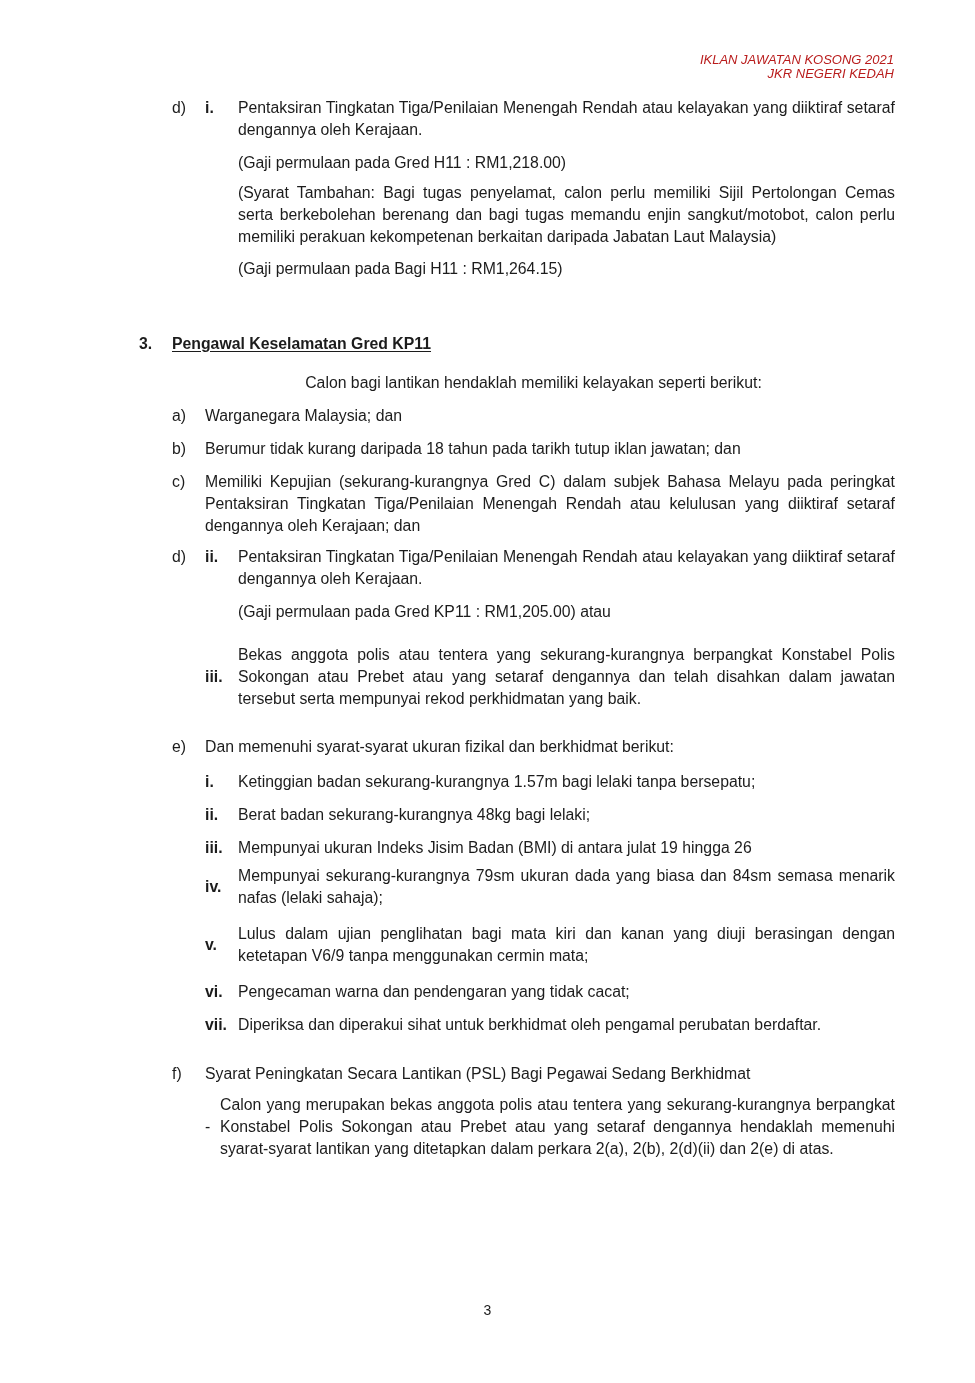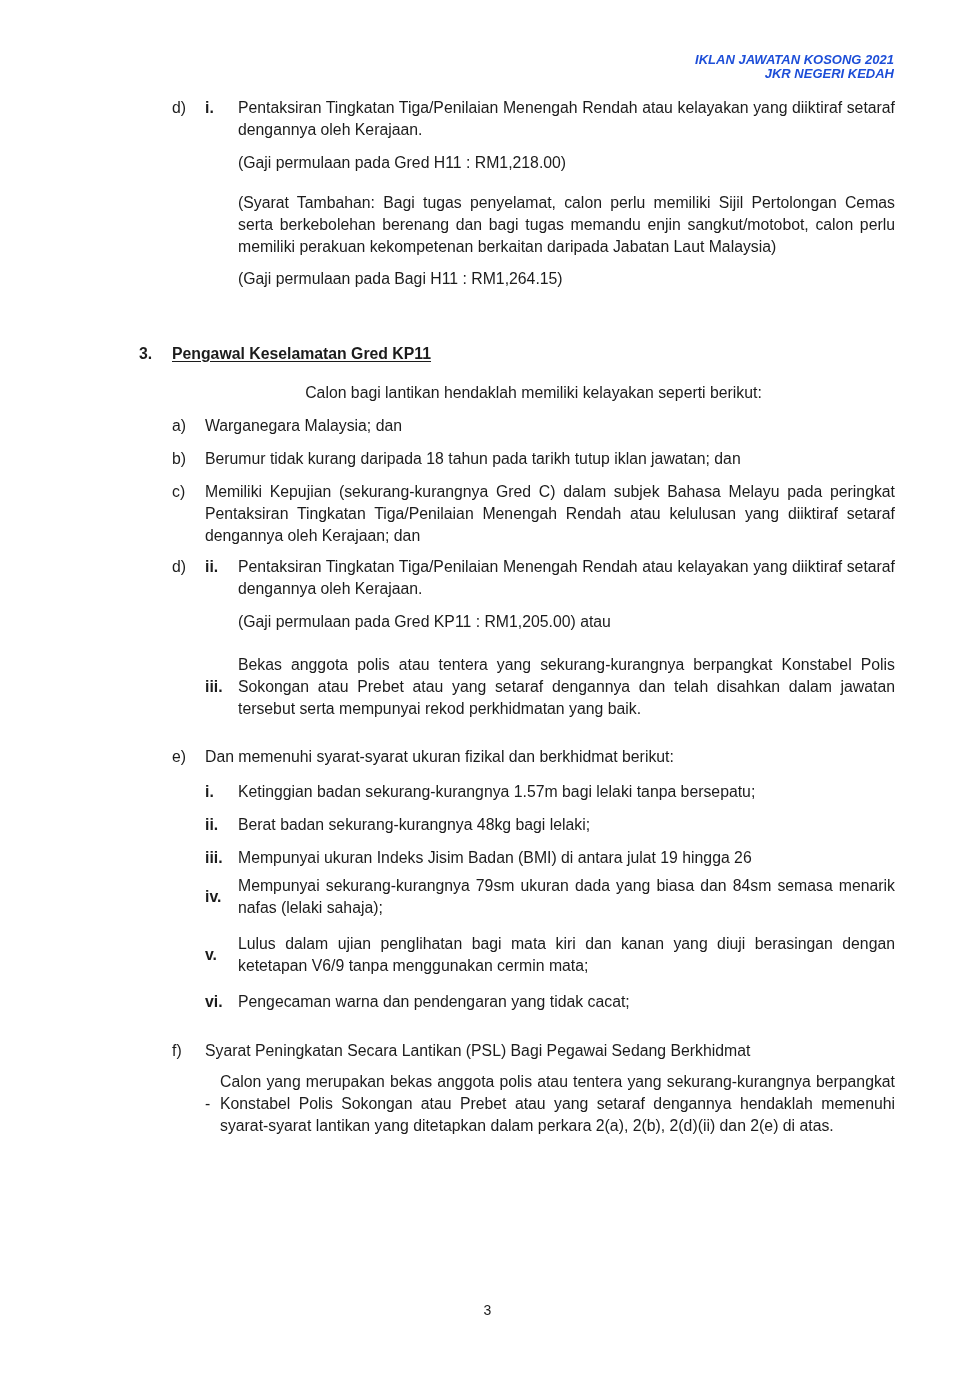--- a/index.html
+++ b/index.html
@@ -5,42 +5,42 @@
   html,body{margin:0;padding:0;}
   body{
     width:975px;height:1383px;position:relative;background:#ffffff;
     font-family:"Liberation Sans","DejaVu Sans",sans-serif;
     color:#1c1c1c;
   }
   .page{position:absolute;inset:0;background:#ffffff;overflow:hidden;}
 
   .doc-header{
     position:absolute;top:53px;right:81px;text-align:right;
-    font-size:13px;line-height:14px;font-style:italic;font-weight:bold;color:#1d4ed8;
+    font-size:13px;line-height:14px;font-style:italic;font-weight:normal;color:#b91c1c;
   }
 
   .content{
     position:absolute;top:97px;left:172px;width:723px;
     font-size:15.8px;line-height:22px;
   }
 
   .row{display:flex;align-items:flex-start;}
   .lbl{flex:0 0 33px;}
   .txt{flex:1;margin:0;}
   .just{text-align:justify;}
   .bold{font-weight:bold;}
   .underline{text-decoration:underline;text-underline-offset:2px;}
   .ind1{padding-left:33px;align-items:center;}
   .ind2{padding-left:66px;}
   .dash{flex:0 0 15px;}
   .heading{margin-left:-33px;}
 
   .mt6{margin-top:6px;}  .mt9{margin-top:9px;}   .mt10{margin-top:10px;}
   .mt11{margin-top:11px;}.mt13{margin-top:13px;} .mt14{margin-top:14px;}
-  .mt17{margin-top:17px;text-align:center;}.mt18{margin-top:18px;} .mt21{margin-top:21px;}
+  .mt17{margin-top:17px;text-align:center;}.mt18{margin-top:8px;} .mt21{margin-top:21px;}
   .mt26{margin-top:26px;}.mt27{margin-top:27px;} .mt53{margin-top:53px;}
 
   .page-number{
     position:absolute;top:1302px;left:0;width:100%;
     text-align:center;font-size:14px;color:#1c1c1c;
   }
 </style>
 </head>
 <body>
 
@@ -139,20 +139,24 @@
     <div class="row ind1 mt14">
       <span class="lbl bold">v.</span>
       <p class="txt just">Lulus dalam ujian penglihatan bagi mata kiri dan kanan yang diuji berasingan dengan ketetapan V6/9 tanpa menggunakan cermin mata;</p>
     </div>
 
     <div class="row ind1 mt14">
       <span class="lbl bold">vi.</span>
       <p class="txt">Pengecaman warna dan pendengaran yang tidak cacat;</p>
     </div>
 
+    <div class="row ind1 mt11">
+      <span class="lbl bold">vii.</span>
+      <p class="txt">Diperiksa dan diperakui sihat untuk berkhidmat oleh pengamal perubatan berdaftar.</p>
+    </div>
 
     <div class="row mt27">
       <span class="lbl">f)</span>
       <p class="txt">Syarat Peningkatan Secara Lantikan (PSL) Bagi Pegawai Sedang Berkhidmat</p>
     </div>
 
     <div class="row ind1 mt9">
       <span class="dash">-</span>
       <p class="txt just">Calon yang merupakan bekas anggota polis atau tentera yang sekurang-kurangnya berpangkat Konstabel Polis Sokongan atau Prebet atau yang setaraf dengannya hendaklah memenuhi syarat-syarat lantikan yang ditetapkan dalam perkara 2(a), 2(b), 2(d)(ii) dan 2(e) di atas.</p>
     </div>

